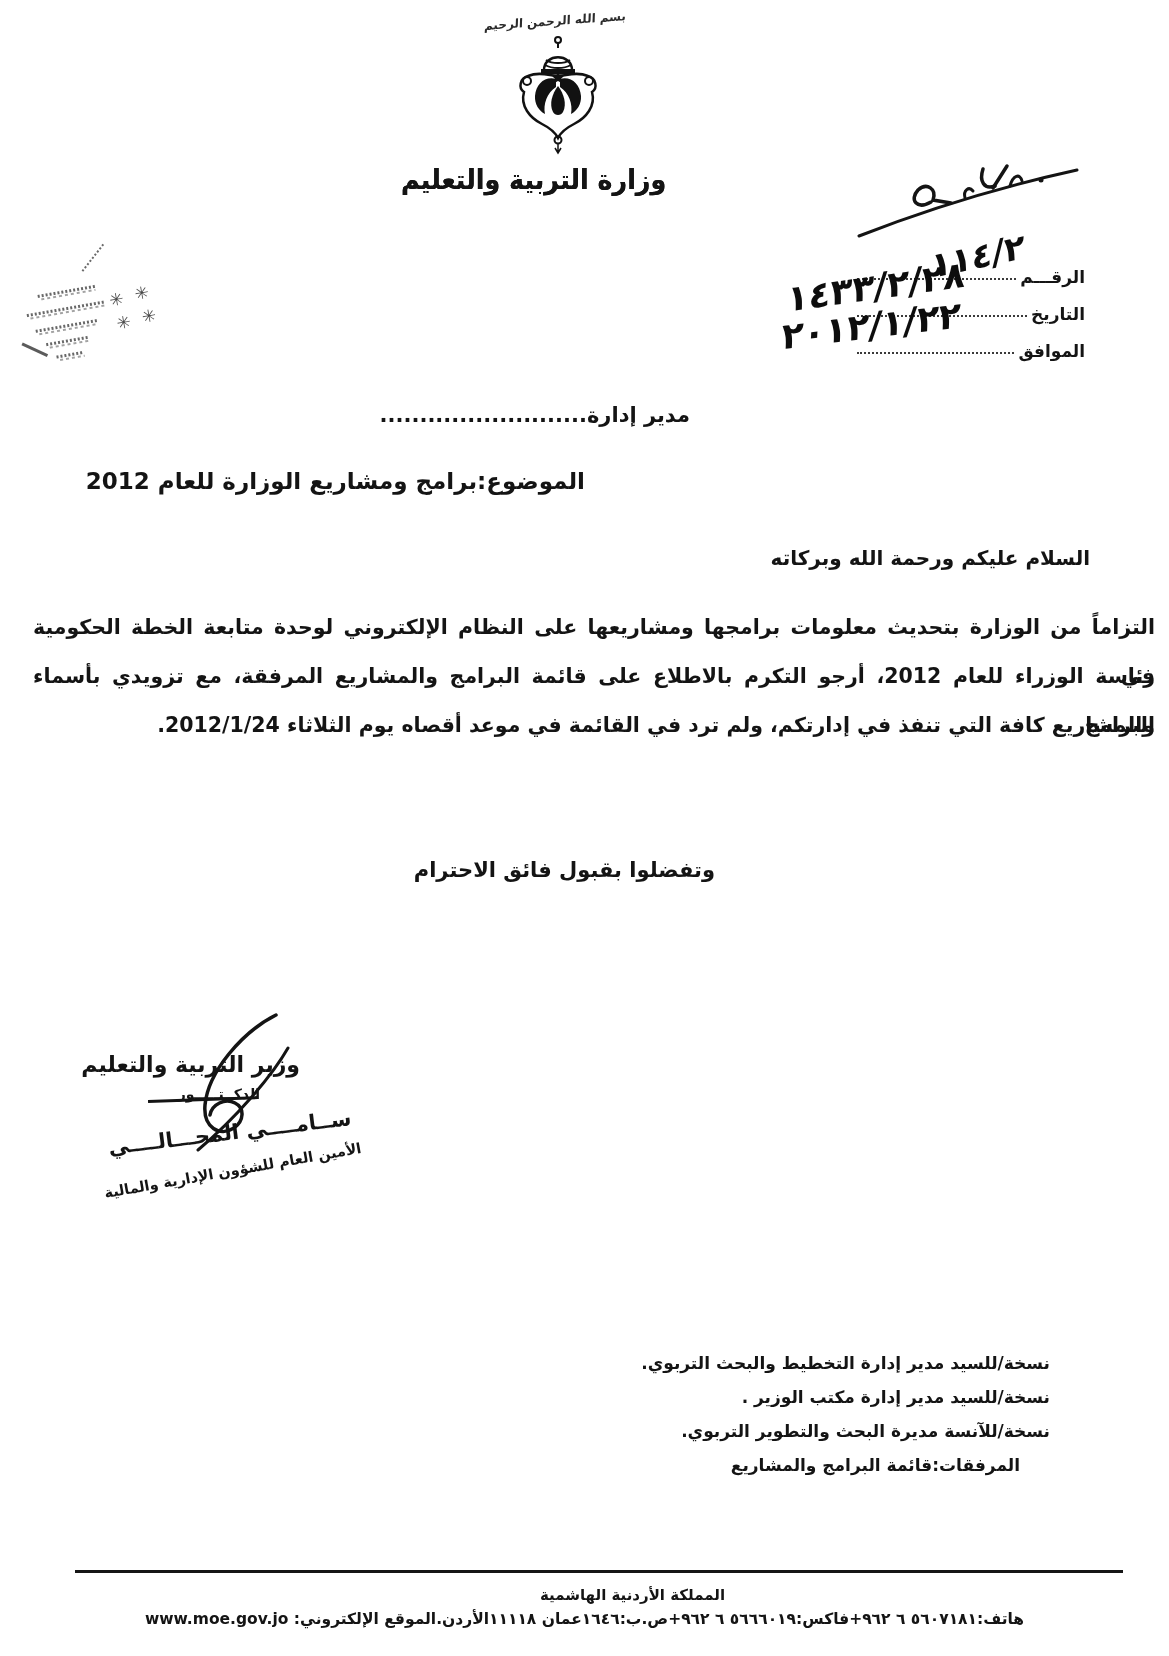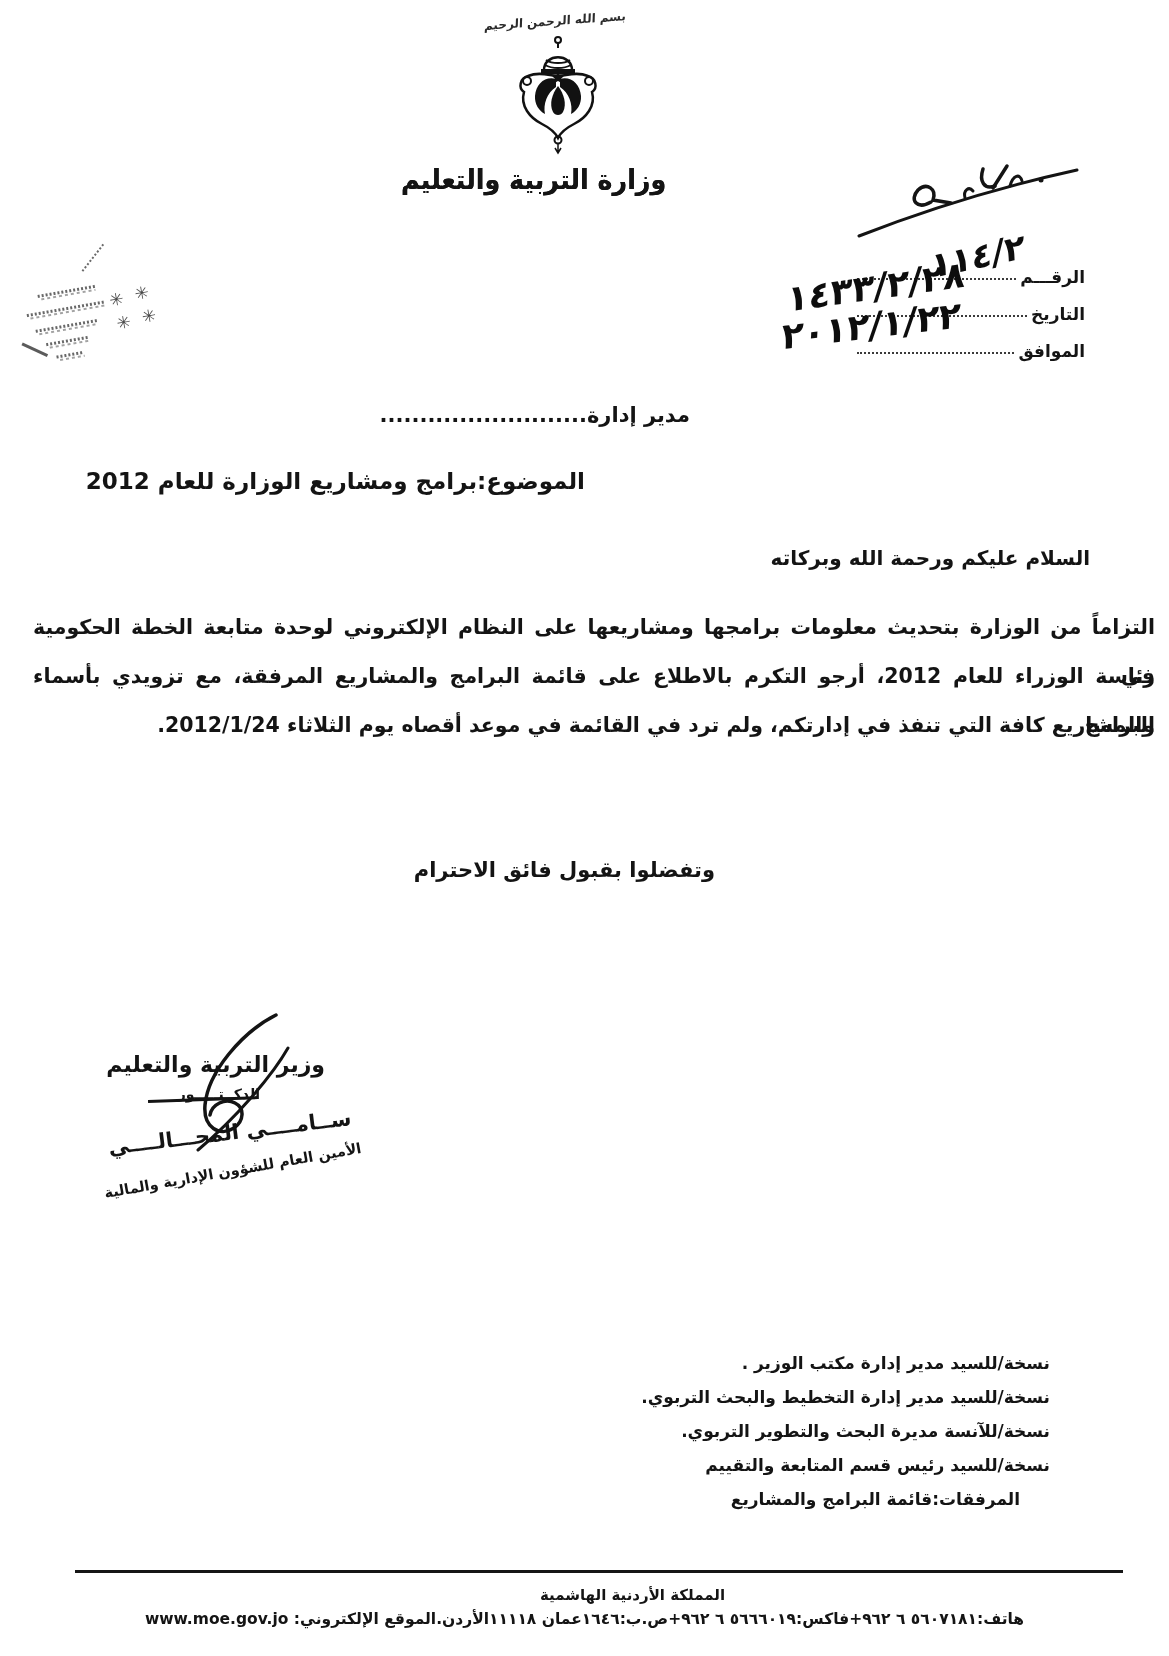--- a/index.html
+++ b/index.html
@@ -50,21 +50,21 @@
   .addressee{right:479px; top:403px; font-size:21px; font-weight:bold; white-space:nowrap;}
   .subject{right:584px; top:468px; font-size:23px; font-weight:bold; white-space:nowrap;}
   .greeting{right:79px; top:546px; font-size:20px; font-weight:bold; white-space:nowrap;}
   .body-text{right:14px; top:603px; width:1122px; font-size:20.5px; font-weight:bold;}
   .body-line{height:49px; line-height:49px; text-align:justify; text-align-last:justify;}
   .body-line.last{text-align:left; text-align-last:right;}
   .closing{left:405px; top:843px; width:310px; text-align:right;
     font-size:21px; font-weight:bold;margin-top:15px;}
 
   
-  .sig-title{right:844px; top:1052px; font-size:22px; font-weight:bold; white-space:nowrap;}
+  .sig-title{right:869px; top:1052px; font-size:22px; font-weight:bold; white-space:nowrap;}
   .sig-honorific{right:909px; top:1086px; font-size:14px; font-weight:bold; white-space:nowrap;}
   .sig-stroke{left:148px; top:1098px; width:110px; height:2.5px; background:#141414;
     transform:rotate(-2deg);}
   .sig-name{right:819px; top:1106px; font-size:21px; font-weight:bold; white-space:nowrap;
     transform:rotate(-7deg); transform-origin:top right; letter-spacing:1px;}
   .sig-position{right:809px; top:1140px; font-size:14.5px; font-weight:bold; white-space:nowrap;
     transform:rotate(-10deg); transform-origin:top right;}
 
   
   .cc-list{right:119px; top:1346px; font-size:17px; font-weight:bold; text-align:right;}
@@ -175,24 +175,23 @@
       <path d="M110 48 C94 76 58 118 20 150" stroke-width="3"></path>
     </g>
   </svg>
   <div class="abs sig-title">وزير التربية والتعليم</div>
   <div class="abs sig-honorific">الدكــتـــــور</div>
   <div class="abs sig-stroke"></div>
   <div class="abs sig-name">ســامــــي المجـــالــــي</div>
   <div class="abs sig-position">الأمين العام للشؤون الإدارية والمالية</div>
 
   <div class="abs cc-list">
+    <div class="cc-item">نسخة/للسيد مدير إدارة التخطيط والبحث التربوي.</div>
     <div class="cc-item">نسخة/للسيد مدير إدارة مكتب الوزير .</div>
-    <div class="cc-item">نسخة/للسيد مدير إدارة التخطيط والبحث التربوي.</div>
     <div class="cc-item">نسخة/للآنسة مديرة البحث والتطوير التربوي.</div>
-    <div class="cc-item">نسخة/للسيد رئيس قسم المتابعة والتقييم</div>
     <div class="cc-attachments">المرفقات:قائمة البرامج والمشاريع</div>
   </div>
 
   <div class="abs footer-rule"></div>
   <div class="abs footer-kingdom">المملكة الأردنية الهاشمية</div>
   <div class="abs footer-contact">هاتف:٥٦٠٧١٨١ ٦ ٩٦٢+فاكس:٥٦٦٦٠١٩ ٦ ٩٦٢+ص.ب:١٦٤٦عمان ١١١١٨الأردن.الموقع الإلكتروني: www.moe.gov.jo</div>
 
 </div>
 
 </body></html>

